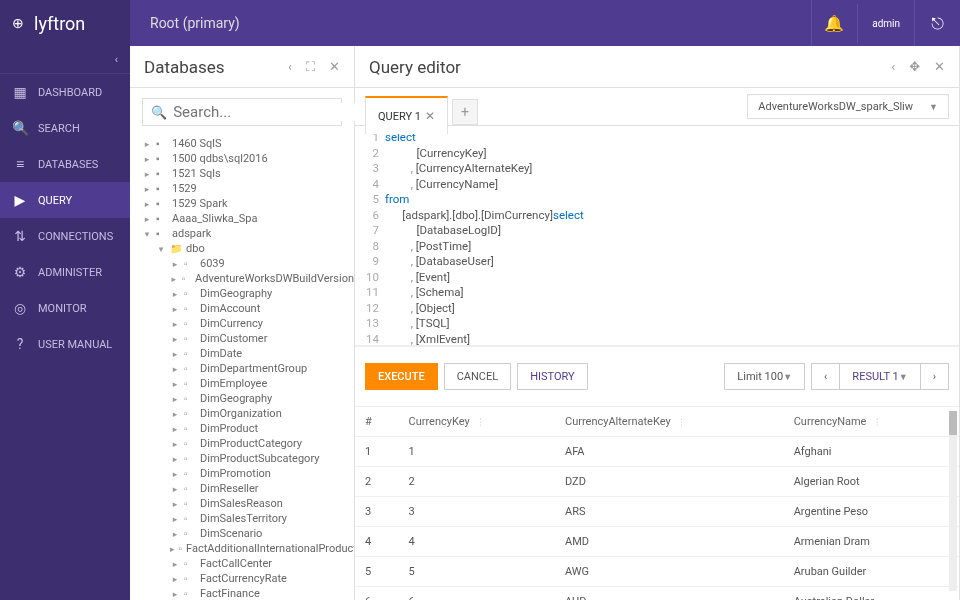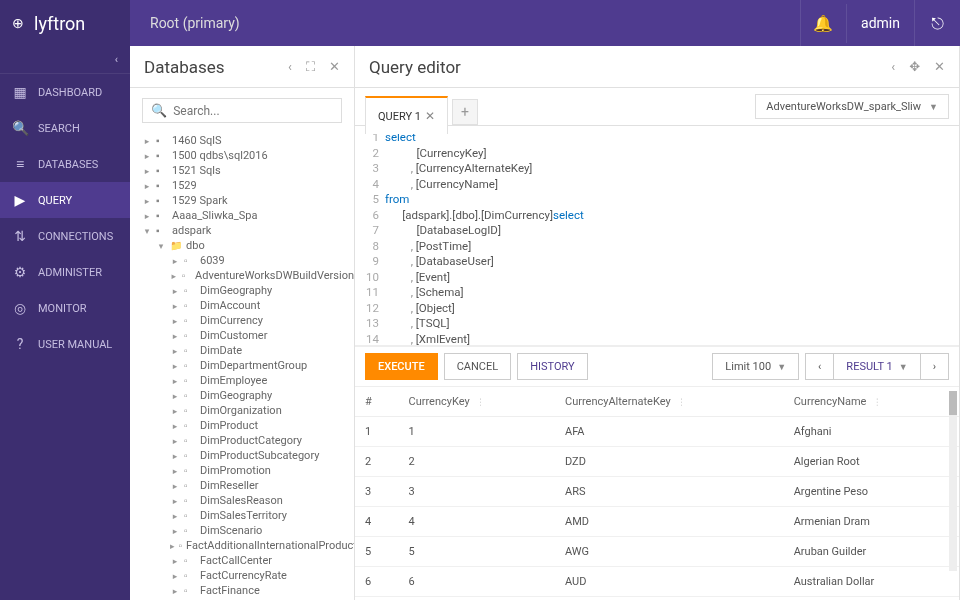--- a/index.html
+++ b/index.html
@@ -4,62 +4,62 @@
 <style>
 *{box-sizing:border-box;margin:0;padding:0;font-family:-apple-system,BlinkMacSystemFont,"Segoe UI",Roboto,sans-serif}
 body{width:960px;height:600px;overflow:hidden;background:#fff;font-size:12px;color:#333}
 .app{display:flex;flex-direction:column;height:100%}
 .topbar{height:46px;background:#4f3b8f;display:flex;align-items:center;color:#fff}
 .logo{width:130px;height:46px;background:#3d2e70;display:flex;align-items:center;padding-left:12px;font-size:18px;font-weight:400}
 .logo-icon{display:inline-block;width:18px;font-size:14px;margin-right:4px}
 .breadcrumb{padding-left:20px;font-size:14px;color:#ddd}
 .topbar-right{margin-left:auto;display:flex;align-items:center}
 .topbar-item{width:46px;height:46px;display:flex;align-items:center;justify-content:center;border-left:1px solid rgba(255,255,255,0.1);font-size:16px;cursor:pointer}
-.topbar-user{padding:0 14px;border-left:1px solid rgba(255,255,255,0.1);height:39px;display:flex;align-items:center;font-size:14px}
+.topbar-user{padding:0 14px;border-left:1px solid rgba(255,255,255,0.1);height:39px;display:flex;align-items:center;font-size:10px}
 .main{display:flex;flex:1;overflow:hidden}
 .sidebar{width:130px;background:#3d2e70;color:#c5bde0;display:flex;flex-direction:column}
 .sidebar-collapse{height:28px;display:flex;align-items:center;justify-content:flex-end;padding-right:12px;border-bottom:1px solid rgba(255,255,255,0.08);cursor:pointer;font-size:11px}
 .nav-item{display:flex;align-items:center;padding:10px 12px;font-size:11px;cursor:pointer;gap:10px}
 .nav-item.active{background:#4f3b8f;color:#fff}
 .nav-icon{width:16px;text-align:center;font-size:14px}
 .panel{display:flex;flex-direction:column;border-right:1px solid #e0e0e0;position:relative}
 .panel-db{width:225px}
 .panel-editor{flex:1;min-width:0}
 .panel-header{height:42px;display:flex;align-items:center;padding:0 14px;border-bottom:1px solid #e0e0e0}
 .panel-title{font-size:17px;color:#444;font-weight:400}
 .panel-actions{margin-left:auto;display:flex;gap:14px;color:#999;font-size:13px}
 .panel-actions span{cursor:pointer}
 .search-box{margin:10px 12px;display:flex;align-items:center;border:1px solid #ddd;padding:4px 8px;gap:6px}
-.search-box input{border:none;outline:none;flex:1;font-size:12px;color:#3b82f6}
+.search-box input{border:none;outline:none;flex:1;font-size:15px;color:#3b82f6}
 .search-box .icon{color:#aaa;font-size:13px}
 .tree{flex:1;overflow-y:auto;padding-left:12px;padding-bottom:10px}
 .tree-item{display:flex;align-items:center;gap:4px;padding:1px 0;font-size:11px;color:#666;white-space:nowrap;cursor:pointer}
 .tree-toggle{width:10px;text-align:center;color:#999;font-size:9px}
 .tree-icon{width:12px;color:#888;font-size:10px}
 .d2{padding-left:14px}
 .d3{padding-left:28px}
 .editor-bar{display:flex;align-items:center;height:38px;border-bottom:1px solid #e0e0e0;padding:0 10px}
 .tabs{display:flex;align-items:flex-end;height:100%}
 .tab{display:flex;align-items:center;gap:4px;padding:11px 12px;font-size:11px;border:1px solid #e0e0e0;border-bottom:none;background:#fff;cursor:pointer;position:relative;top:9px}
 .tab.active{border-top:2px solid #ff8a00}
 .tab-close{color:#888;font-size:12px;cursor:pointer}
 .tab-add{width:26px;height:26px;border:1px solid #e0e0e0;display:flex;align-items:center;justify-content:center;color:#999;font-size:14px;margin-left:4px;cursor:pointer;background:#f5f5f5;position:relative;top:0}
-.db-select{margin-left:auto;border:1px solid #ddd;padding:5px 10px;font-size:11px;color:#555;display:flex;align-items:center;gap:8px;cursor:pointer;min-width:170px;justify-content:space-between}
+.db-select{margin-left:auto;border:1px solid #ddd;padding:5px 10px;font-size:11px;color:#555;display:flex;align-items:center;gap:16px;cursor:pointer;min-width:170px;justify-content:space-between}
 .code{font-family:"Consolas","Monaco",monospace;font-size:11.5px;display:flex;padding:4px 0;background:#fff}
 .gutter{width:30px;text-align:right;color:#aaa;padding-right:6px;user-select:none;line-height:1.35}
 .code-body{flex:1;line-height:1.35;white-space:pre}
 .kw{color:#0070c1}
 .ident{color:#555}
 .dim{color:#888}
-.run-bar{display:flex;align-items:center;padding:6px 10px;gap:6px;border-top:1px solid #eee;border-bottom:1px solid #eee}
+.run-bar{display:flex;align-items:center;padding:16px 10px;gap:6px;border-top:1px solid #eee;border-bottom:1px solid #eee}
 .btn{padding:6px 12px;font-size:11px;border:1px solid #ccc;background:#fff;cursor:pointer;color:#555}
 .btn.primary{background:#ff8a00;border-color:#ff8a00;color:#fff;font-weight:500}
 .btn.link{border-color:#ccc;color:#4f3b8f}
 .spacer{flex:1}
-.dropdown{display:flex;align-items:center;gap:6px}
+.dropdown{display:flex;align-items:center;gap:0}
 .chev{font-size:9px;color:#888}
 .btn-group{display:flex}
 .btn-group .btn{border-radius:0}
 .btn-group .btn+.btn{border-left:none}
 .results{flex:1;overflow:auto;position:relative}
 table{width:100%;border-collapse:collapse;font-size:11px}
 th{text-align:left;padding:8px 10px;color:#666;font-weight:400;border-bottom:1px solid #eee}
 td{padding:8px 10px;border-bottom:1px solid #f0f0f0;color:#555}
 .col-drag{color:#ccc;font-size:9px;padding-left:4px}
 .results-scroll{position:absolute;right:2px;top:4px;width:8px;height:180px;background:#eee}

